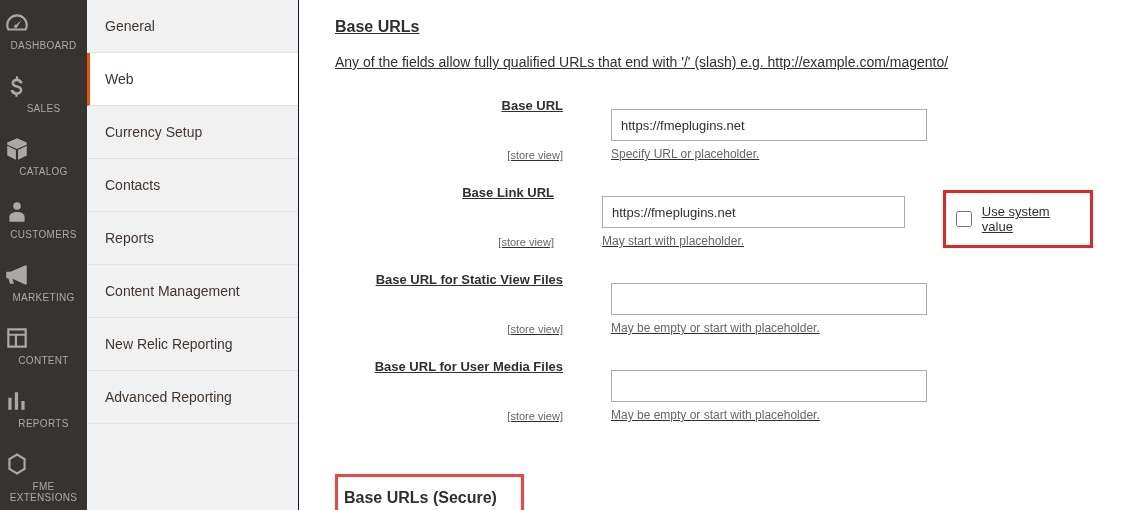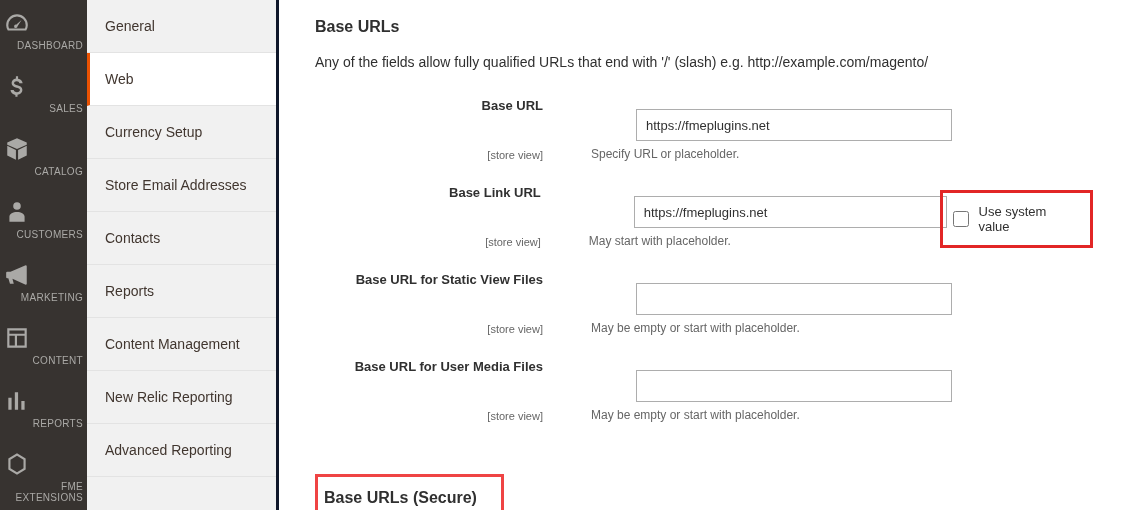--- a/index.html
+++ b/index.html
@@ -1,37 +1,37 @@
 <!DOCTYPE html>
 <html><head>
 <meta charset="utf-8">
 <style>
   * { box-sizing: border-box; margin: 0; padding: 0; }
   body { font-family: 'Helvetica Neue', Arial, sans-serif; font-size: 13px; color: #303030; background:#fff; width:1123px; height:510px; overflow:hidden; }
   .app { display:flex; height:100%; }
   
   .admin-nav { width:87px; background:#373330; display:flex; flex-direction:column; }
-  .admin-nav .nav-item { color:#aaa9a6; text-align:right; padding:10px 4px 12px; cursor:pointer; font-size:10px; letter-spacing:0.3px; }
+  .admin-nav .nav-item { color:#aaa9a6; text-align:center; padding:10px 4px 12px; cursor:pointer; font-size:10px; letter-spacing:0.3px; }
   .admin-nav .nav-item .icon { display:block; height:26px; margin-bottom:4px; fill:#aaa9a6; }
   .admin-nav .nav-item .label { display:block; line-height:1.1; }
   
-  .config-tabs { width:192px; background:#f1f1f1; border-right:3px solid #0f172a; }
+  .config-tabs { width:212px; background:#f1f1f1; border-right:1px solid #0f172a; }
   .config-tabs .tab { padding:18px 18px; font-size:14px; color:#41362f; border-bottom:1px solid #e3e3e3; cursor:pointer; }
   .config-tabs .tab.active { background:#fff; border-left:3px solid #eb5202; padding-left:15px; font-weight:400; }
   
-  .main { flex:1; padding:18px 30px 0 36px; overflow:auto; position:relative; }
+  .main { flex:1; padding:18px 30px 0 36px; overflow:auto; position:relative;text-decoration:underline; }
   .section-title { font-size:16px; font-weight:600; color:#303030; margin-bottom:18px; }
   .section-note { font-size:14px; color:#303030; margin-bottom:26px; }
   .section-title.secure { margin-top:30px; border:3px solid #ef4444; display:inline-block; padding:12px 24px 12px 6px; }
   .field-row { display:flex; align-items:flex-end; margin-bottom:22px;gap:20px; }
   .field-label-wrap { width:256px; text-align:right; padding-right:28px; padding-top:2px; }
   .field-label { font-size:13px; color:#303030; font-weight:600; }
   .field-scope { font-size:11px; color:#666;margin-top:36px; }
   .field-control { width:316px; }
-  .field-control input[type=text] { width:100%; height:32px; border:1px solid #adadad; padding:0 9px; font-size:13px; color:#303030;margin-left:45px; }
+  .field-control input[type=text] { width:100%; height:32px; border:1px solid #adadad; padding:0 9px; font-size:13px; color:#303030; }
   .field-hint { font-size:12px; color:#666; margin-top:6px; }
   .use-system { margin-left:18px; display:flex; align-items:center; border:3px solid #e22626; padding:10px 10px; height:58px; margin-top:-10px; }
   .use-system input[type=checkbox] { width:16px; height:16px; margin-right:10px; }
   .use-system label { font-size:13px; color:#303030; }
   svg { pointer-events:none; }
 </style>
 </head>
 <body>
 
 <div class="app">
@@ -84,21 +84,20 @@
           <path d="M12 2 4 7v10l8 5 8-5V7zm0 2.3 6 3.7v8l-6 3.7L6 16V8z"></path>
         </svg>
       <span class="label">FME EXTENSIONS</span>
     </div>
   </div>
 
   <div class="config-tabs">
     <div class="tab">General</div>
     <div class="tab active">Web</div>
     <div class="tab">Currency Setup</div>
-    <div class="tab">Store Email Addresses</div>
     <div class="tab">Contacts</div>
     <div class="tab">Reports</div>
     <div class="tab">Content Management</div>
     <div class="tab">New Relic Reporting</div>
     <div class="tab">Advanced Reporting</div>
   </div>
 
   <div class="main">
     <div class="section-title">Base URLs</div>
     <div class="section-note">Any of the fields allow fully qualified URLs that end with '/' (slash) e.g. http://example.com/magento/</div>

